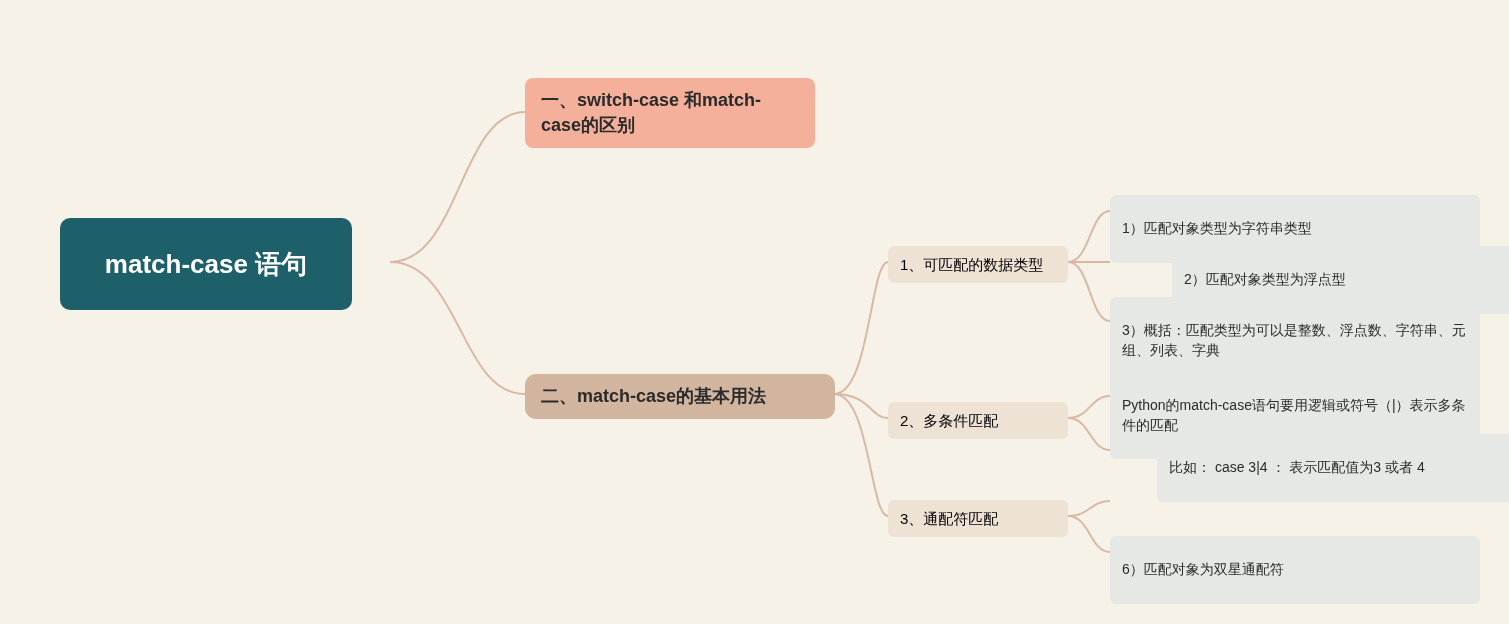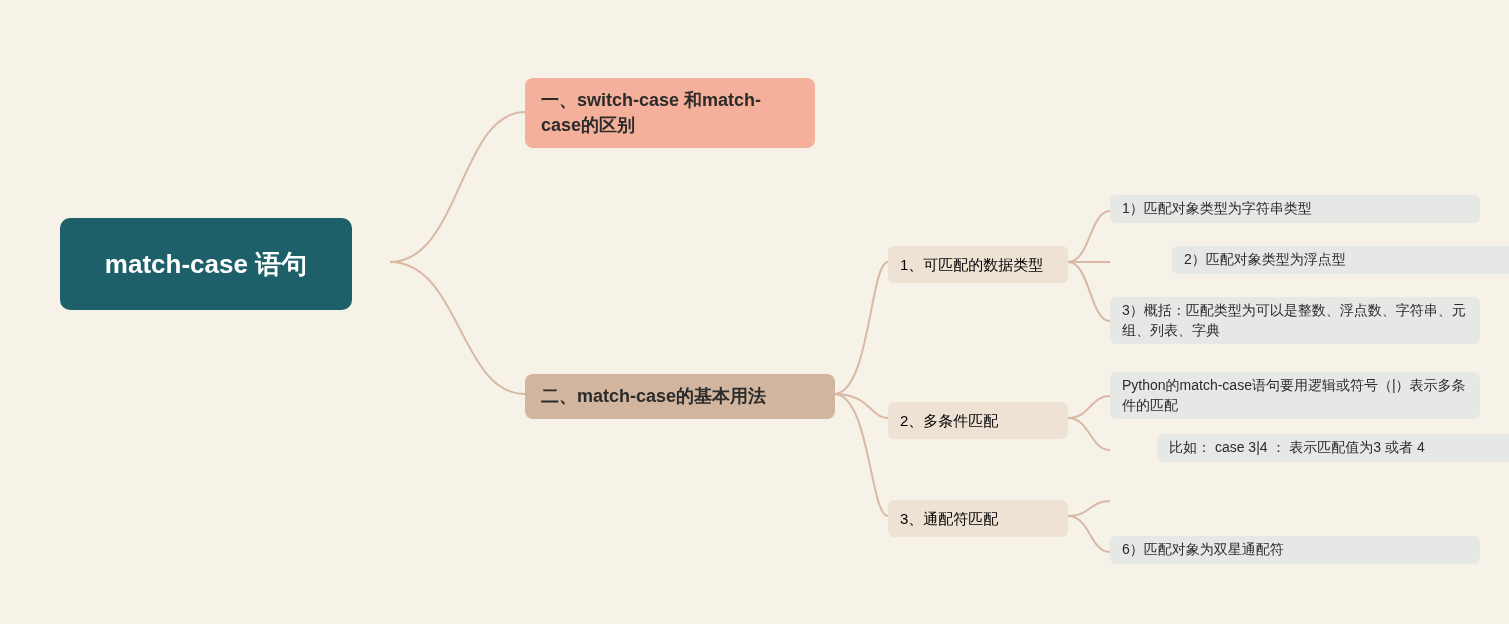--- a/index.html
+++ b/index.html
@@ -53,21 +53,21 @@
     font-size: 15px;
     width: 180px;
     padding: 8px 12px;
     border-radius: 6px;
   }
   .l3 {
     background: #e5e8e4;
     color: #2b2b2b;
     font-size: 14px;
     width: 370px;
-    padding: 4px 12px;
+    padding: 24px 12px;
     border-radius: 6px;
   }
 </style>
 </head>
 <body>
 <div class="canvas">
 
 <svg class="connectors">
 
   <path d="M 390 262 C 460 262, 460 112, 525 112" stroke="#d9b9a5" stroke-width="2" fill="none"></path>
@@ -91,21 +91,21 @@
   <path d="M 1068 516 C 1090 516, 1090 552, 1110 552" stroke="#d9b9a5" stroke-width="2" fill="none"></path>
 </svg>
 
 <div class="node root" style="left:60px; top:218px; width:292px; text-align:center;">
   <span>match-case 语句</span>
 </div>
 
 <div class="node l1a" style="left:525px; top:78px;">
   <span>一、switch-case 和match-case的区别</span>
 </div>
-<div class="node l1b" style="left:525px; top:374px;">
+<div class="node l1b" style="left:525px; top:374px;border-radius:11px;">
   <span>二、match-case的基本用法</span>
 </div>
 
 <div class="node l2" style="left:888px; top:246px;">
   <span>1、可匹配的数据类型</span>
 </div>
 <div class="node l2" style="left:888px; top:402px;">
   <span>2、多条件匹配</span>
 </div>
 <div class="node l2" style="left:888px; top:500px;">

